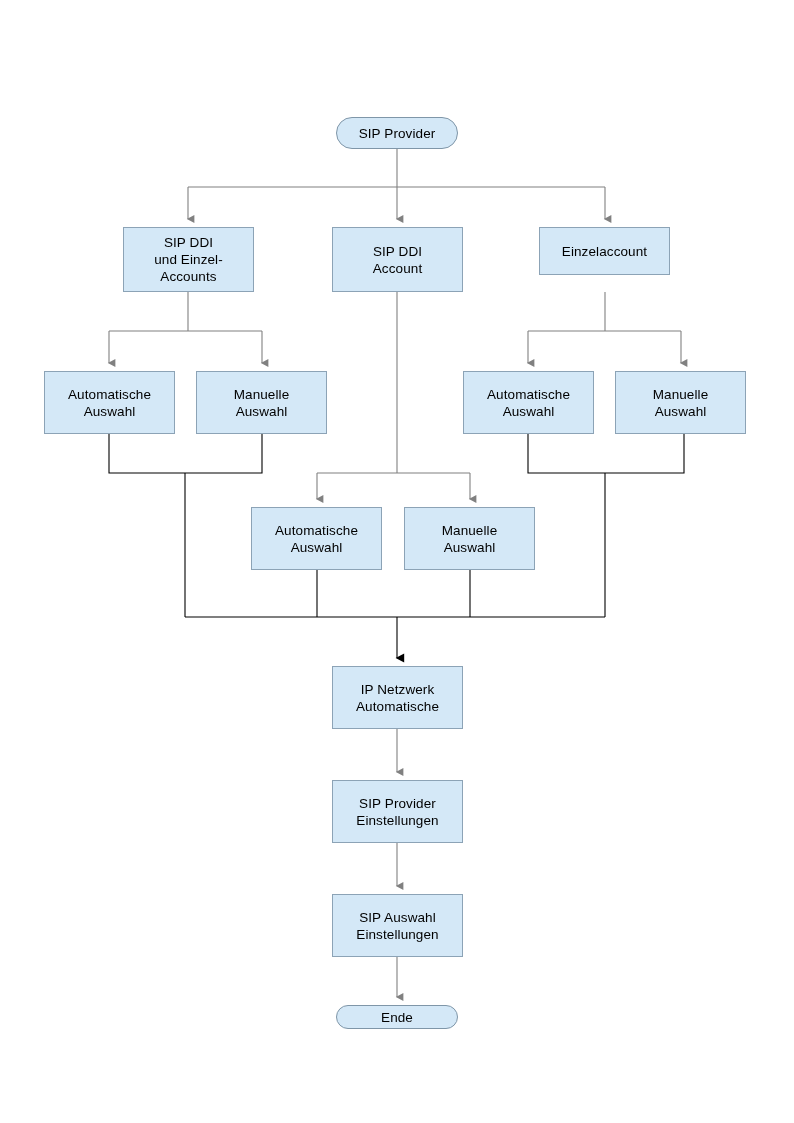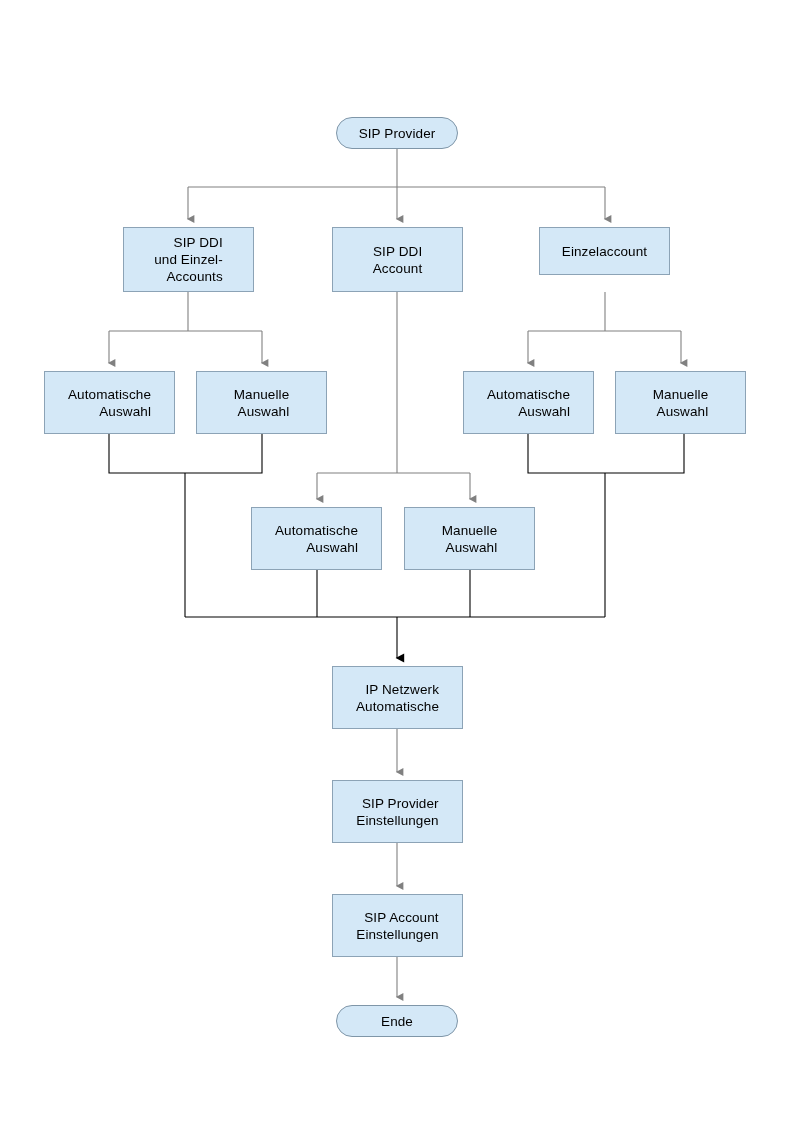--- a/index.html
+++ b/index.html
@@ -30,21 +30,21 @@
     display: block;
   }
   .node {
     position: absolute;
     box-sizing: border-box;
     background: #d4e8f7;
     border: 1px solid #8ca3b6;
     display: flex;
     align-items: center;
     justify-content: center;
-    text-align: right;
+    text-align: center;
     color: #000000;
     font-size: 13.5px;
     line-height: 17px;
     font-family: "Liberation Sans", sans-serif;
     white-space: pre-line;
     letter-spacing: 0.1px;
   }
   .node.terminal {
     border-radius: 999px;
     background: #d4e8f7;
@@ -140,18 +140,18 @@
 
   <div class="node" style="left:404px;top:507px;width:131px;height:63px;">Manuelle
 Auswahl</div>
 
   <div class="node" style="left:332px;top:666px;width:131px;height:63px;">IP Netzwerk
 Automatische</div>
 
   <div class="node" style="left:332px;top:780px;width:131px;height:63px;">SIP Provider
 Einstellungen</div>
 
-  <div class="node" style="left:332px;top:894px;width:131px;height:63px;">SIP Account
+  <div class="node" style="left:332px;top:894px;width:131px;height:63px;">SIP Auswahl
 Einstellungen</div>
 
-  <div class="node terminal" style="left:336px;top:1005px;width:122px;height:32px;">Ende</div>
+  <div class="node terminal" style="left:336px;top:1005px;width:122px;height:24px;">Ende</div>
 
 </div>
 
 </body></html>

